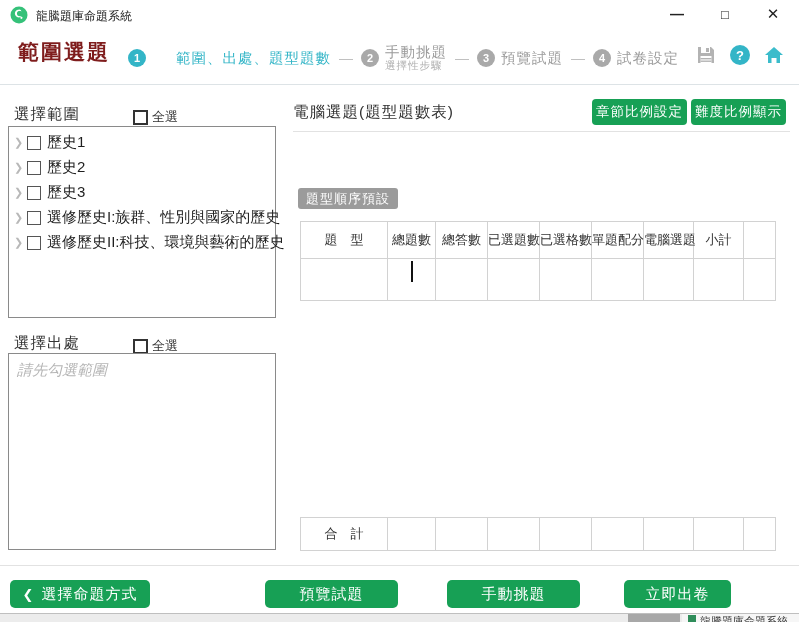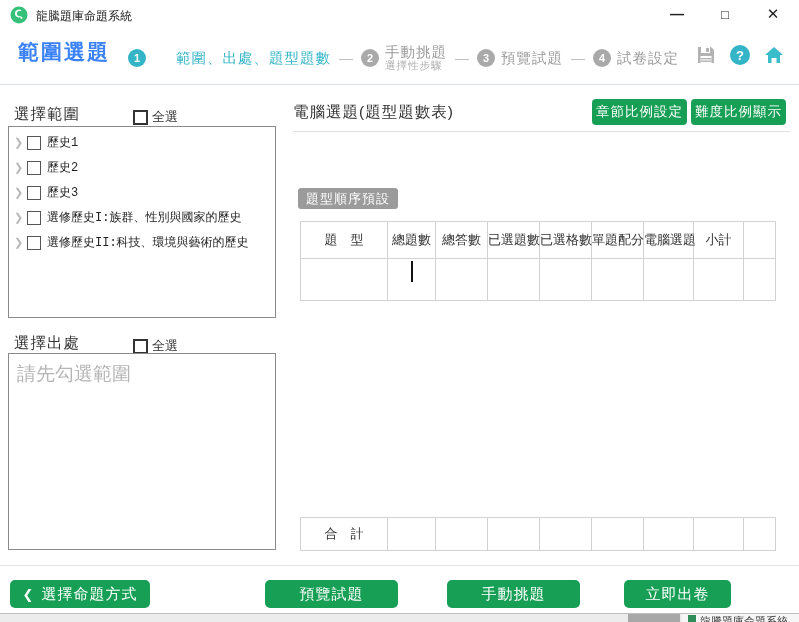--- a/index.html
+++ b/index.html
@@ -9,21 +9,21 @@
   .titlebar{position:absolute;top:0;left:0;right:0;height:30px;background:#fff;}
   .app-logo{position:absolute;left:10px;top:6px;width:18px;height:18px;}
   .app-title{position:absolute;left:36px;top:8px;font-size:12px;color:#1a1a1a;}
   .win-btn{position:absolute;top:0;width:34px;height:28px;display:flex;align-items:center;justify-content:center;
            font-size:14px;color:#222;cursor:default;}
   .win-min{left:660px;font-weight:bold;}
   .win-max{left:708px;font-size:13px;}
   .win-close{left:756px;font-size:15px;}
 
   
-  .page-title{position:absolute;left:18px;top:38px;font-size:21px;font-weight:bold;color:#3b82f6;letter-spacing:2px;font-family:Liberation Mono, monospace;}
+  .page-title{position:absolute;left:18px;top:38px;font-size:21px;font-weight:bold;color:#7f1d1d;letter-spacing:2px;font-family:Liberation Mono, monospace;}
   .steps{position:absolute;left:128px;top:40px;height:36px;display:flex;align-items:center;gap:7px;}
   .step{display:flex;align-items:center;gap:6px;}
   .step-circle{width:18px;height:18px;border-radius:50%;color:#fff;font-size:11px;font-weight:bold;
                display:flex;align-items:center;justify-content:center;flex:0 0 auto;}
   .step.active .step-circle{background:var(--teal);}
   .step.inactive .step-circle{background:#a9a9a9;}
   .step-label{font-size:14.5px;letter-spacing:1px;}
   .step.active .step-label{color:var(--teal);margin-left:24px;}
   .step.inactive .step-label{color:#9b9b9b;}
   .step-text-col{display:flex;flex-direction:column;line-height:1.05;}
@@ -35,23 +35,23 @@
   .header-divider{position:absolute;top:84px;left:0;right:0;height:1px;background:#dde3e6;}
 
   
   .panel-title{position:absolute;font-size:15.5px;color:#333;letter-spacing:1px;}
   .select-all{position:absolute;display:flex;align-items:center;gap:4px;font-size:13px;color:#333;}
   .checkbox{width:11px;height:11px;border:2px solid #333;background:#fff;flex:0 0 auto;}
   .tree-box{position:absolute;left:8px;top:126px;width:268px;height:192px;border:1px solid #8a8a8a;background:#fff;padding-top:3px;box-sizing:border-box;}
   .tree-item{display:flex;align-items:center;height:25px;padding-left:5px;}
   .tree-arrow{color:#b8b8b8;font-size:11px;width:13px;flex:0 0 auto;}
   .tree-check{width:12px;height:12px;border:1px solid #555;background:#fff;flex:0 0 auto;}
-  .tree-label{margin-left:6px;font-size:12px;color:#1f1f1f;white-space:nowrap;font-family:Liberation Mono, monospace;}
+  .tree-label{margin-left:6px;font-size:15px;color:#1f1f1f;white-space:nowrap;}
   .source-box{position:absolute;left:8px;top:353px;width:268px;height:197px;border:1px solid #8a8a8a;background:#fff;box-sizing:border-box;}
-  .source-placeholder{margin:7px 0 0 8px;font-size:19px;color:#b5b5b5;}
+  .source-placeholder{margin:7px 0 0 8px;font-size:15px;color:#b5b5b5;font-style:italic;}
 
   
   .main-title{position:absolute;left:293px;top:102px;font-size:15.5px;color:#333;letter-spacing:1px;}
   .btn-green{background:var(--green);color:#fff;border-radius:4px;font-size:13.5px;
              display:flex;align-items:center;justify-content:center;letter-spacing:1px;}
   .btn-chapter{position:absolute;left:592px;top:99px;width:95px;height:26px;}
   .btn-difficulty{position:absolute;left:691px;top:99px;width:95px;height:26px;}
   .main-divider{position:absolute;left:293px;top:131px;width:497px;height:1px;background:#e2e2e2;}
   .preset-btn{position:absolute;left:298px;top:188px;height:21px;padding:0 8px;background:#9b9b9b;color:#fff;
               border-radius:3px;font-size:13px;display:flex;align-items:center;letter-spacing:1px;}

